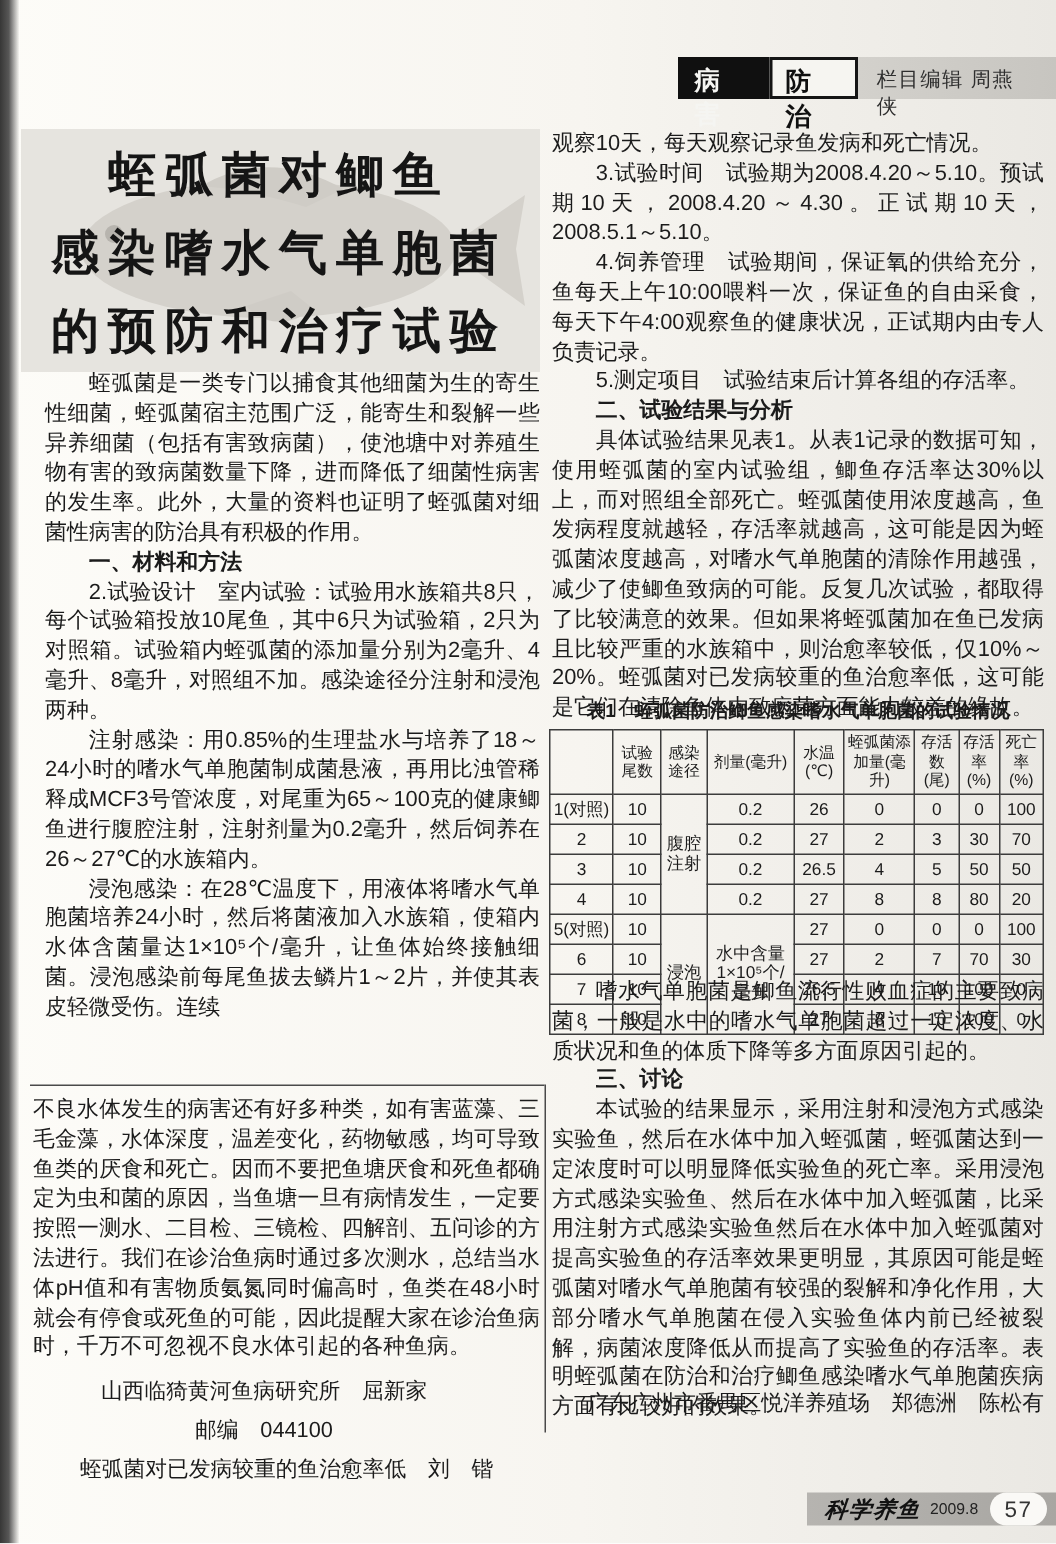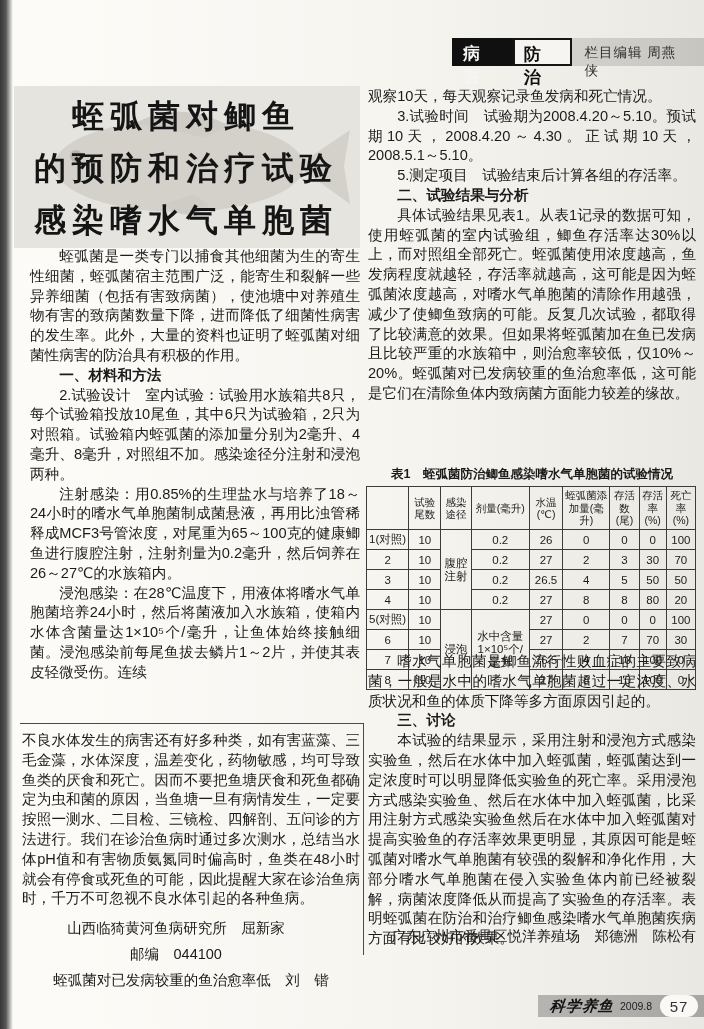--- a/index.html
+++ b/index.html
@@ -77,22 +77,22 @@
       <ellipse cx="165" cy="80" rx="125" ry="46" fill="#d4d1cb"></ellipse>
       <path d="M283 80 L336 44 L330 80 L336 118 Z" fill="#d4d1cb"></path>
       <path d="M120 38 Q165 12 215 40 L190 52 Q150 40 120 38 Z" fill="#cfccc6"></path>
       <circle cx="62" cy="70" r="6" fill="#b7b4ae"></circle>
       <path d="M150 118 Q170 138 195 120 L180 108 Z" fill="#cfccc6"></path>
     </svg>
   </div>
 
   <div class="title">
     <div>蛭弧菌对鲫鱼</div>
+    <div>感染嗜水气单胞菌</div>
     <div>的预防和治疗试验</div>
-    <div>感染嗜水气单胞菌</div>
   </div>
 
   <div class="col leftcol">
     <p class="ind">蛭弧菌是一类专门以捕食其他细菌为生的寄生性细菌，蛭弧菌宿主范围广泛，能寄生和裂解一些异养细菌（包括有害致病菌），使池塘中对养殖生物有害的致病菌数量下降，进而降低了细菌性病害的发生率。此外，大量的资料也证明了蛭弧菌对细菌性病害的防治具有积极的作用。</p>
     <p class="ind hd">一、材料和方法</p>
     <p class="ind">2.试验设计　室内试验：试验用水族箱共8只，每个试验箱投放10尾鱼，其中6只为试验箱，2只为对照箱。试验箱内蛭弧菌的添加量分别为2毫升、4毫升、8毫升，对照组不加。感染途径分注射和浸泡两种。</p>
     <p class="ind">注射感染：用0.85%的生理盐水与培养了18～24小时的嗜水气单胞菌制成菌悬液，再用比浊管稀释成MCF3号管浓度，对尾重为65～100克的健康鲫鱼进行腹腔注射，注射剂量为0.2毫升，然后饲养在26～27℃的水族箱内。</p>
     <p class="ind">浸泡感染：在28℃温度下，用液体将嗜水气单胞菌培养24小时，然后将菌液加入水族箱，使箱内水体含菌量达1×10⁵个/毫升，让鱼体始终接触细菌。浸泡感染前每尾鱼拔去鳞片1～2片，并使其表皮轻微受伤。连续</p>
   </div>
 
@@ -104,20 +104,21 @@
     <div class="authors">
       <div class="pad-r">山西临猗黄河鱼病研究所　屈新家</div>
       <div class="pad-r">邮编　044100</div>
       <div>蛭弧菌对已发病较重的鱼治愈率低　刘　锴</div>
     </div>
   </div>
 
   <div class="col rightcol">
     <p>观察10天，每天观察记录鱼发病和死亡情况。</p>
     <p class="ind">3.试验时间　试验期为2008.4.20～5.10。预试期10天，2008.4.20～4.30。正试期10天，2008.5.1～5.10。</p>
+    <p class="ind">4.饲养管理　试验期间，保证氧的供给充分，鱼每天上午10:00喂料一次，保证鱼的自由采食，每天下午4:00观察鱼的健康状况，正试期内由专人负责记录。</p>
     <p class="ind">5.测定项目　试验结束后计算各组的存活率。</p>
     <p class="ind hd">二、试验结果与分析</p>
     <p class="ind">具体试验结果见表1。从表1记录的数据可知，使用蛭弧菌的室内试验组，鲫鱼存活率达30%以上，而对照组全部死亡。蛭弧菌使用浓度越高，鱼发病程度就越轻，存活率就越高，这可能是因为蛭弧菌浓度越高，对嗜水气单胞菌的清除作用越强，减少了使鲫鱼致病的可能。反复几次试验，都取得了比较满意的效果。但如果将蛭弧菌加在鱼已发病且比较严重的水族箱中，则治愈率较低，仅10%～20%。蛭弧菌对已发病较重的鱼治愈率低，这可能是它们在清除鱼体内致病菌方面能力较差的缘故。</p>
   </div>
 
   <div class="tblcap">表1　蛭弧菌防治鲫鱼感染嗜水气单胞菌的试验情况</div>
 
   <table class="results">
     <colgroup>
       <col style="width:42px">

